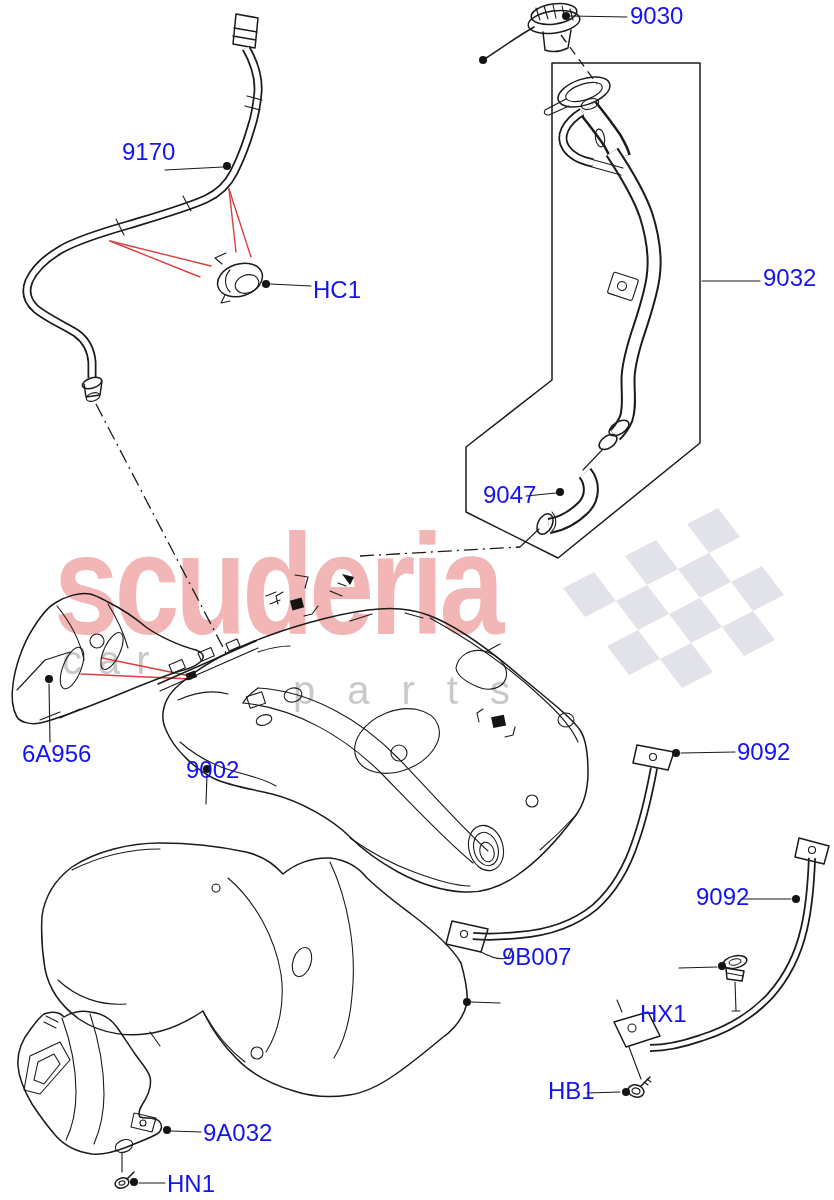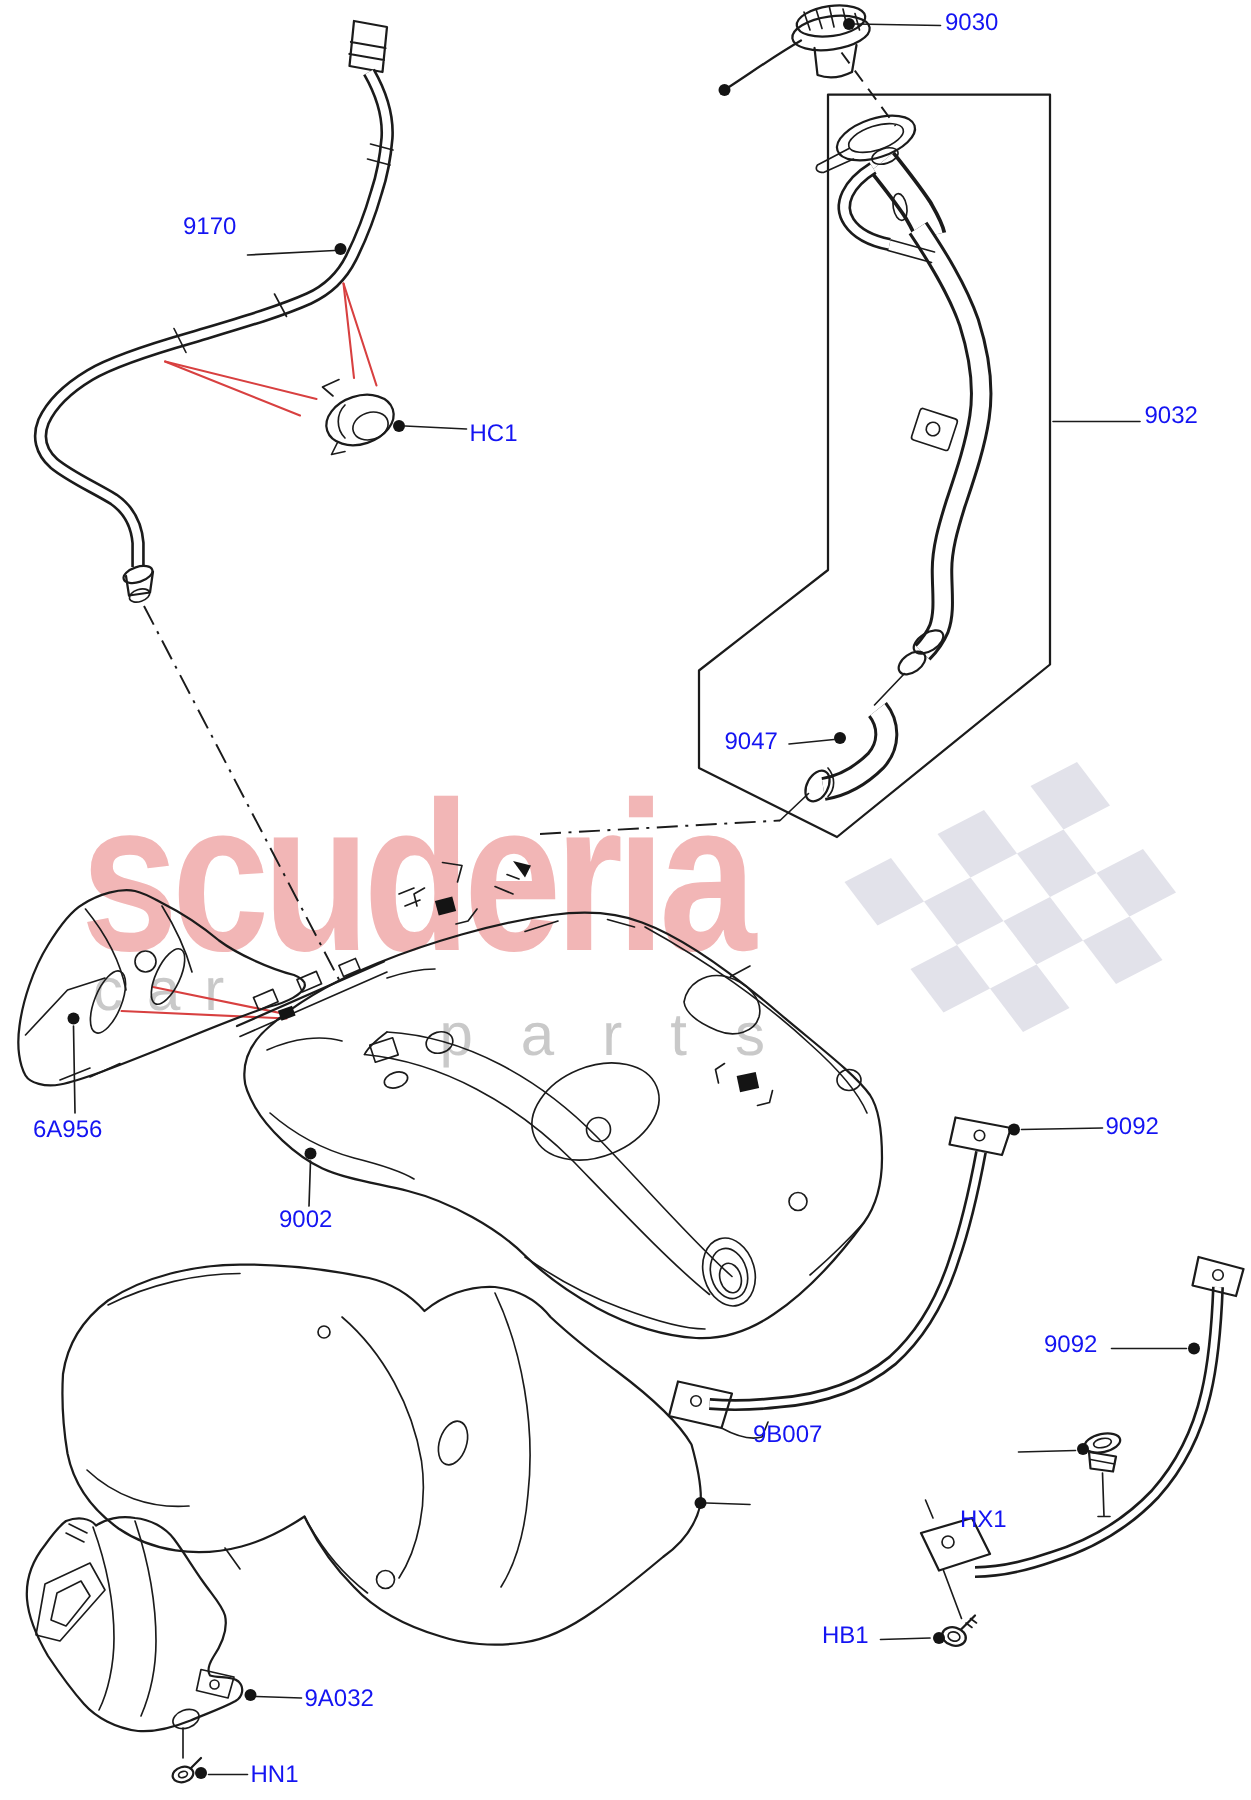--- a/index.html
+++ b/index.html
@@ -9,21 +9,21 @@
   .stage svg{position:absolute;left:0;top:0;}
   
   .wm-brand{position:absolute;left:54px;top:514px;font-size:142px;font-weight:bold;
             line-height:1;color:#f2b6b6;letter-spacing:-5px;transform:scaleX(.82);
             transform-origin:left top;white-space:nowrap;z-index:1;}
   .wm-tag{position:absolute;top:640px;font-size:40px;color:#c9c9c9;line-height:1;
           white-space:nowrap;z-index:1;}
   .wm-tag.car{left:62px;letter-spacing:16px;}
   .wm-tag.parts{left:293px;letter-spacing:32px;margin-top:30px;}
   
-  .lbl{position:absolute;font-size:16px;line-height:20px;color:#1414f2;z-index:5;
+  .lbl{position:absolute;font-size:24px;line-height:20px;color:#1414f2;z-index:5;
        white-space:nowrap;cursor:pointer;}
   
   .ln{fill:none;stroke:#1b1b1b;stroke-width:1.5;stroke-linecap:round;stroke-linejoin:round;}
   .fn{fill:none;stroke:#1b1b1b;stroke-width:1.1;stroke-linecap:round;stroke-linejoin:round;}
   .to{fill:none;stroke:#1b1b1b;stroke-linecap:butt;stroke-linejoin:round;}
   .ti{fill:none;stroke:#ffffff;stroke-linecap:butt;stroke-linejoin:round;}
   .red{fill:none;stroke:#d84040;stroke-width:1.4;stroke-linecap:round;}
   .dash{fill:none;stroke:#1b1b1b;stroke-width:1.3;stroke-dasharray:14 5 2 5;}
   .dsh2{fill:none;stroke:#1b1b1b;stroke-width:1.3;stroke-dasharray:9 6;}
   .dot{fill:#141414;stroke:none;}
@@ -274,21 +274,21 @@
         <path class="fn" d="M139 1183 L165 1183"></path>
   </g>
 </svg>
 
 <div class="lbl" style="left:630px;top:6px">9030</div>
 <div class="lbl" style="left:122px;top:142px">9170</div>
 <div class="lbl" style="left:313px;top:280px">HC1</div>
 <div class="lbl" style="left:763px;top:268px">9032</div>
 <div class="lbl" style="left:483px;top:485px">9047</div>
 <div class="lbl" style="left:22px;top:744px">6A956</div>
-<div class="lbl" style="left:186px;top:804px">9002</div>
+<div class="lbl" style="left:186px;top:760px">9002</div>
 <div class="lbl" style="left:737px;top:742px">9092</div>
 <div class="lbl" style="left:696px;top:887px">9092</div>
 <div class="lbl" style="left:502px;top:947px">9B007</div>
 <div class="lbl" style="left:640px;top:1004px">HX1</div>
 <div class="lbl" style="left:548px;top:1081px">HB1</div>
 <div class="lbl" style="left:203px;top:1123px">9A032</div>
 <div class="lbl" style="left:167px;top:1174px">HN1</div>
 
 </div>
 

